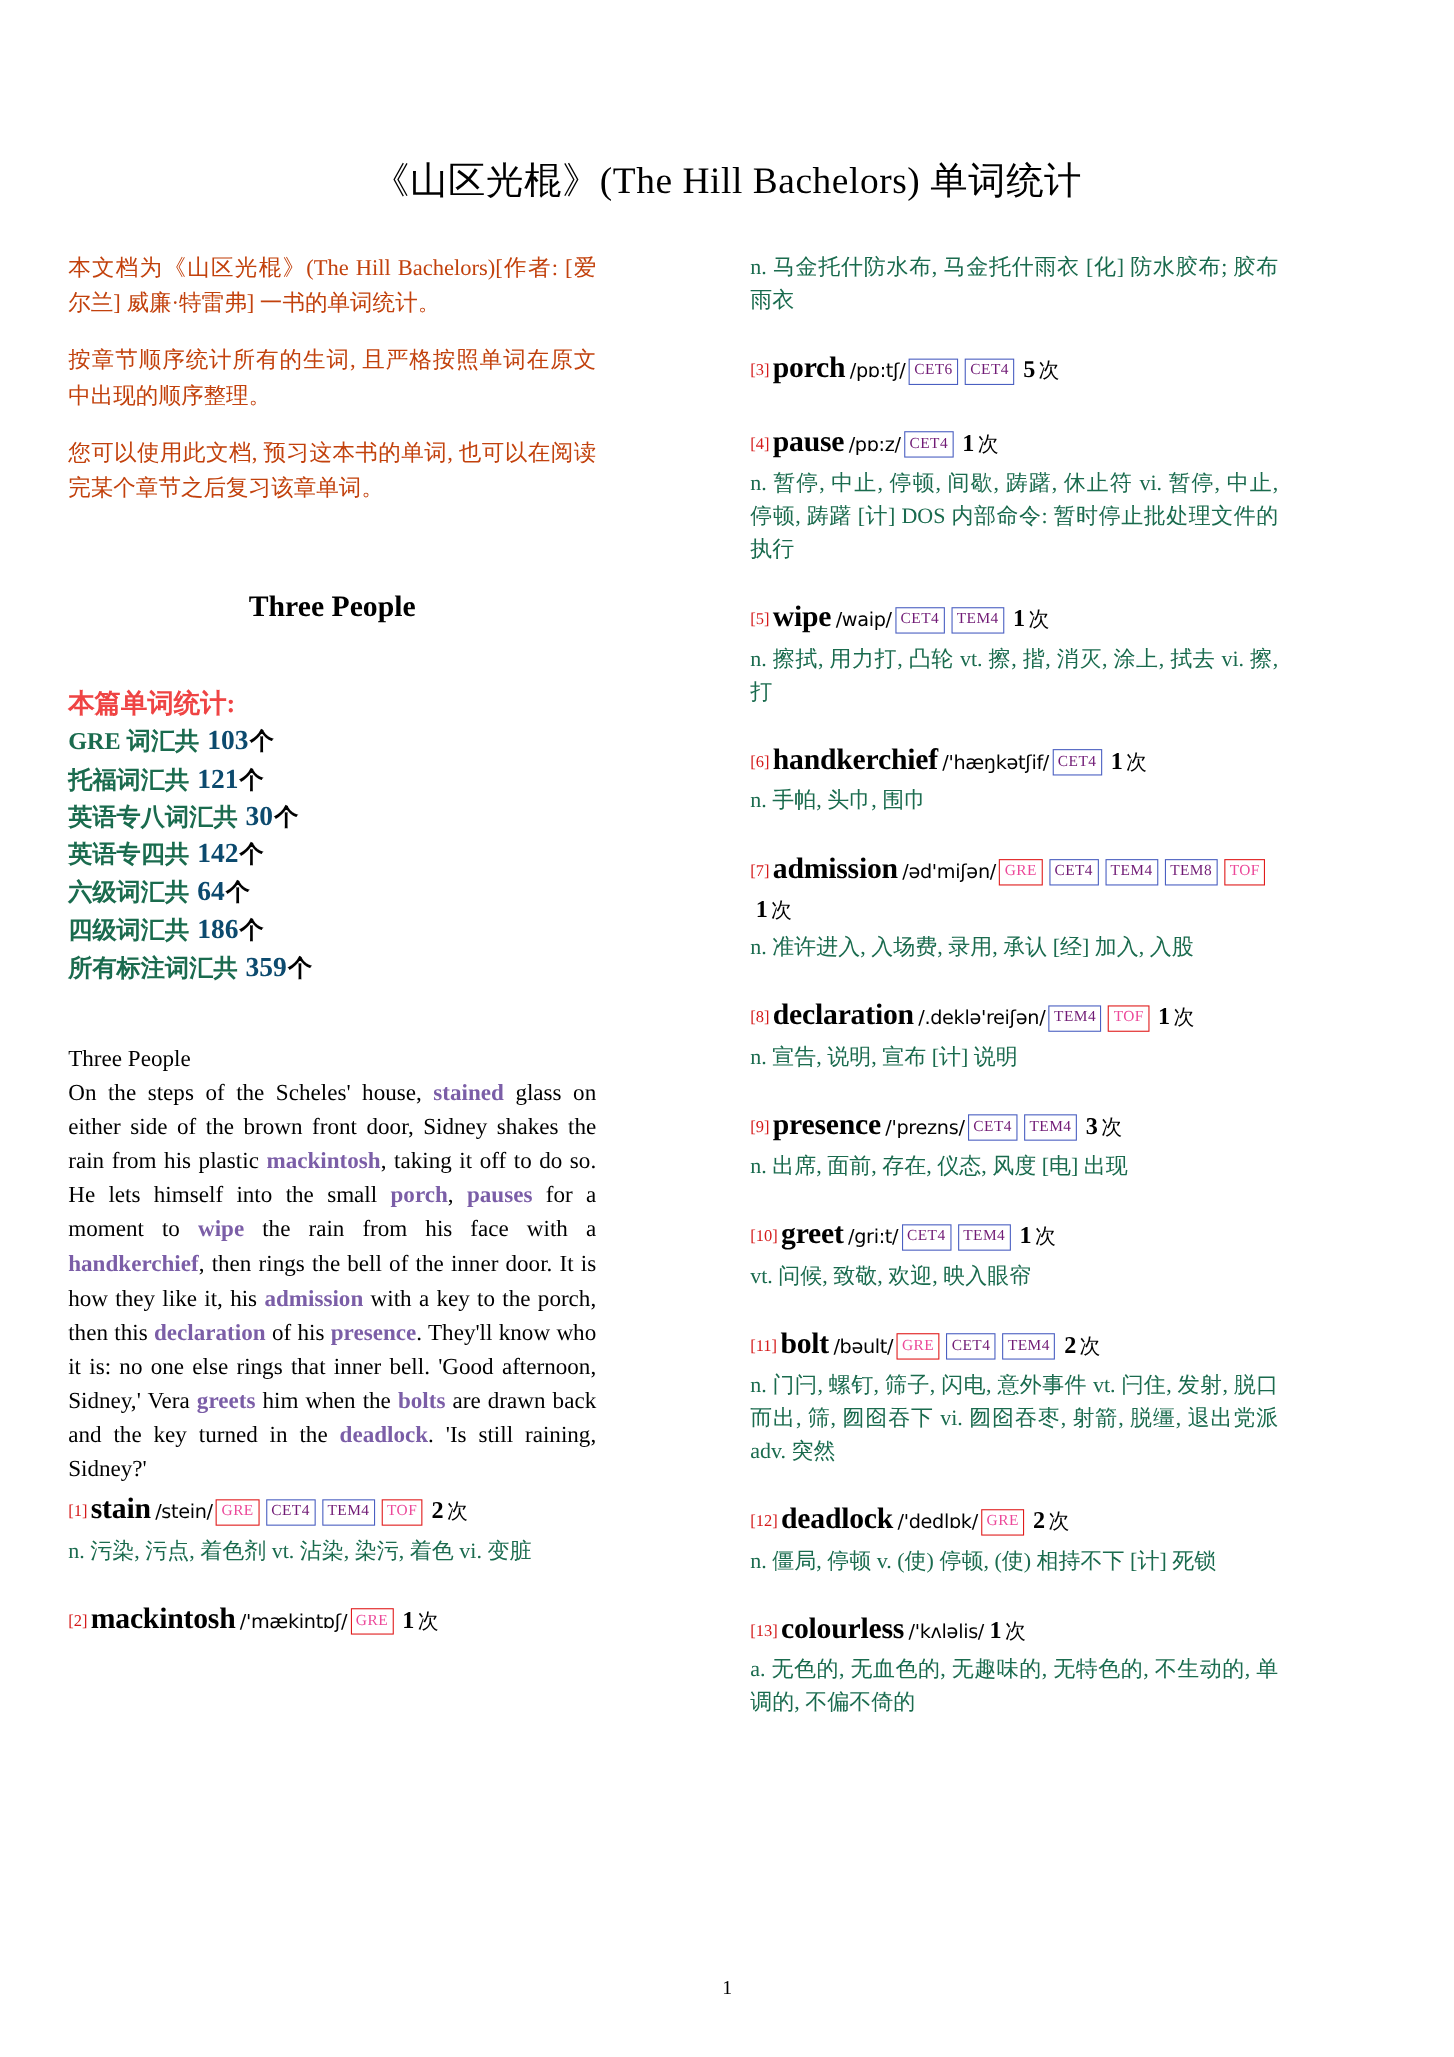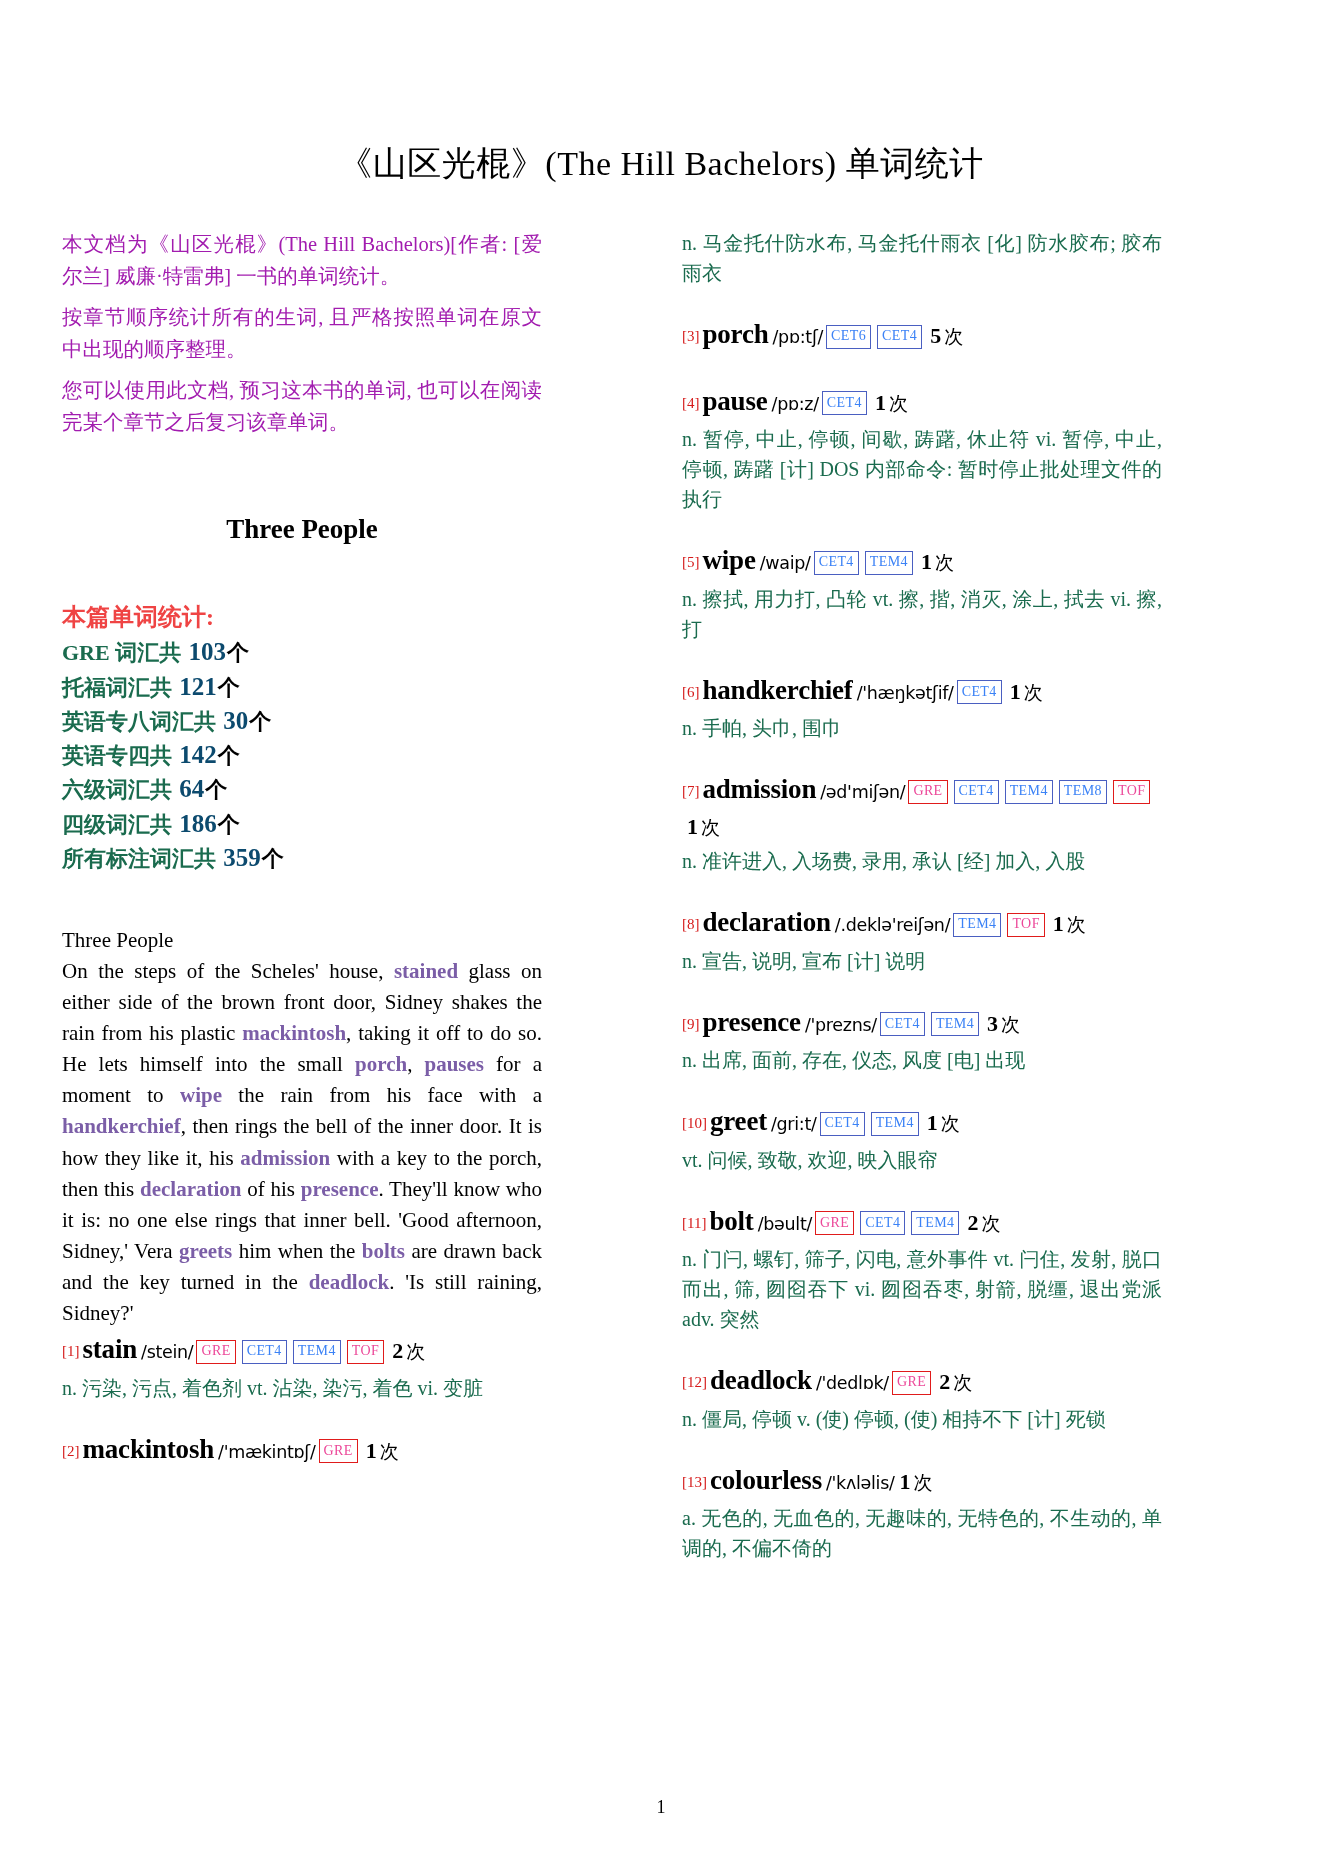--- a/index.html
+++ b/index.html
@@ -51,24 +51,24 @@
   }
   .col-left  { left: 0px; }
   .col-right { left: 620px; }
 
   
   .intro {
     font-size: 20.5px;
     line-height: 1.58;
     text-align: justify;
     text-justify: inter-word;
-    color: #a21caf;
+    color: #c2410c;
   }
   .intro p { margin: 0; }
-  .intro .blk { margin-top: 8px; }
+  .intro .blk { margin-top: 19px; }
 
   
   .chapter-title {
     margin-top: 76px;
     text-align: center;
     font-size: 27px;
     font-weight: bold;
     font-family: "Liberation Serif", "DejaVu Serif", serif;
     color: #000;
   }
@@ -143,21 +143,21 @@
     display: inline-block;
     font-family: "Liberation Serif", serif;
     font-size: 14px;
     line-height: 1;
     padding: 3.5px 4px 4.5px 4px;
     margin: 0 3px;
     vertical-align: 3px;
     letter-spacing: 0.4px;
   }
   .tag-red  { color: #ec4899; border: 1.2px solid #e01b1b; }
-  .tag-blue { color: #3b82f6; border: 1.2px solid #4a5fc1; }
+  .tag-blue { color: #701a75; border: 1.2px solid #4a5fc1; }
   .count {
     font-size: 22px;
     font-weight: bold;
     margin-left: 5px;
   }
   .ci { font-size: 19px; font-weight: normal; margin-left: 3px; }
   .defn {
     color: #1a6b4e;
     font-size: 20px;
     line-height: 1.5;

